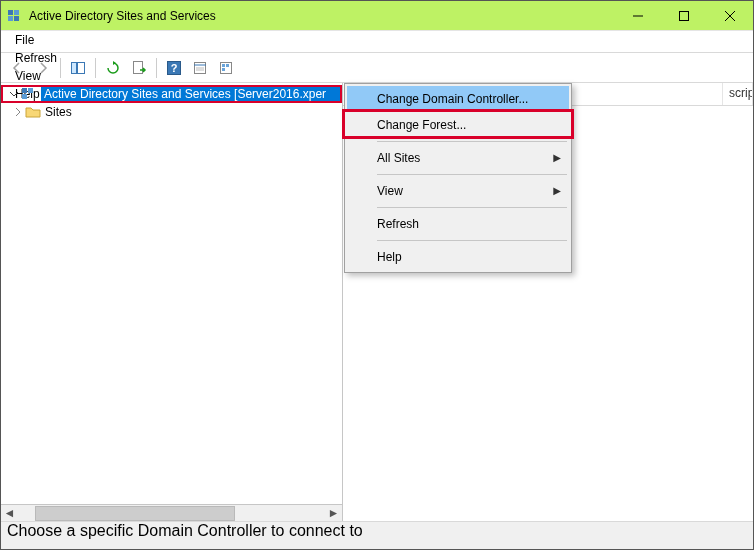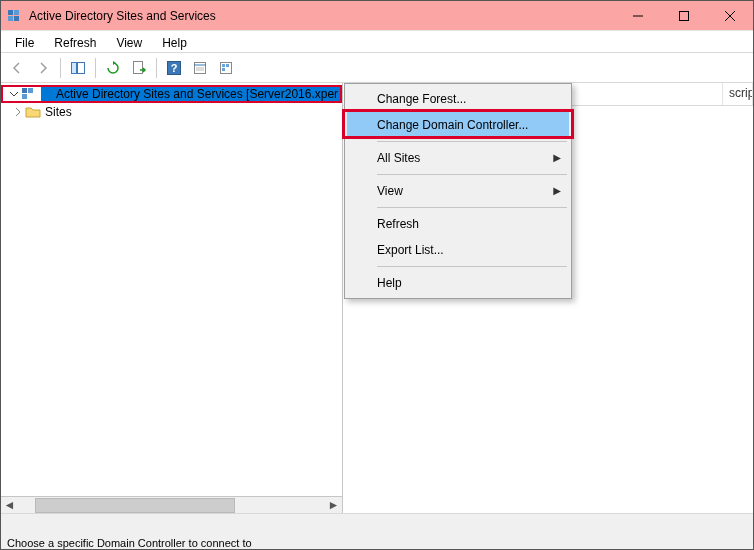--- a/index.html
+++ b/index.html
@@ -14,45 +14,46 @@
     display: flex;
     flex-direction: column;
   }
 
   
   .titlebar {
     height: 30px;
     display: flex;
     align-items: center;
     padding: 0 0 0 6px;
-    background: #fca5a5;
+    background: #bef264;
     border-bottom: 1px solid #e5e5e5;
   }
   .titlebar .app-icon {
     width: 16px; height: 16px;
     display: inline-flex; align-items: center; justify-content: center;
     margin-right: 6px;
   }
   .titlebar .title { font-size: 12px; }
   .titlebar .spacer { flex: 1; }
   .win-controls { display: flex; }
   .win-btn {
     width: 46px; height: 30px;
     display: flex; align-items: center; justify-content: center;
     font-size: 14px;
   }
 
   
   .menubar {
     height: 22px;
     display: flex;
-    align-items: flex-end;
+    align-items: flex-start;
     padding: 0 4px;
     border-bottom: 1px solid #d9d9d9;
     font-size: 12px;
+    flex-direction: column;
   }
   .menubar-item {
     padding: 2px 10px;
   }
 
   
   .toolbar {
     height: 30px;
     display: flex;
     align-items: center;
@@ -106,22 +107,22 @@
   }
   .tree-item .icon {
     width: 16px; height: 16px; margin-right: 4px;
     display: inline-flex; align-items: center; justify-content: center;
   }
   .tree-item.root {
     border: 2px solid #d9002a;
   }
   .tree-item.root .label-wrap {
     background: #0078d7;
-    color: #000000;
-    padding: 0 15px;
+    color: #ffffff;
+    padding: 0 3px;
     flex: 1;
     overflow: hidden;
     text-overflow: clip;
   }
 
   .hscroll {
     height: 17px;
     border-top: 1px solid #c6c6c6;
     background: #f0f0f0;
     display: flex;
@@ -206,26 +207,26 @@
     border: 3px solid #d9002a;
     left: -3px;
     right: -3px;
     top: 25px;
     height: 30px;
     pointer-events: none;
   }
 
   
   .statusbar {
-    height: 36px;
+    height: 28px;
     border-top: 1px solid #d9d9d9;
     display: flex;
-    align-items: flex-end;
+    align-items: flex-start;
     padding: 0 6px;
-    font-size: 11px;
+    font-size: 16px;
     background: #f0f0f0;
   }
 
   
   .folder-svg { fill: #f8d775; }
 </style>
 </head>
 <body>
 
 <div class="titlebar">
@@ -364,44 +365,41 @@
 
   <div class="right-pane">
     <div class="listhdr">
       <div class="listhdr-col" style="width:380px"></div>
       <div class="listhdr-col" style="flex:1">scription</div>
     </div>
     <div class="listbody"></div>
   </div>
 
   <div class="context-menu">
+    <div class="cm-item highlight">
+      <span>Change Domain Controller...</span>
+    </div>
     <div class="cm-item">
       <span>Change Forest...</span>
-    </div>
-    <div class="cm-item highlight">
-      <span>Change Domain Controller...</span>
     </div>
     <div class="cm-redbox"></div>
     <div class="cm-sep"></div>
     <div class="cm-item">
       <span>All Sites</span>
       <span class="chev">▶</span>
     </div>
     <div class="cm-sep"></div>
     <div class="cm-item">
       <span>View</span>
       <span class="chev">▶</span>
     </div>
     <div class="cm-sep"></div>
     <div class="cm-item">
       <span>Refresh</span>
     </div>
-    <div class="cm-item">
-      <span>Export List...</span>
-    </div>
     <div class="cm-sep"></div>
     <div class="cm-item">
       <span>Help</span>
     </div>
   </div>
 </div>
 
 <div class="statusbar">
   <span>Choose a specific Domain Controller to connect to</span>
 </div>

